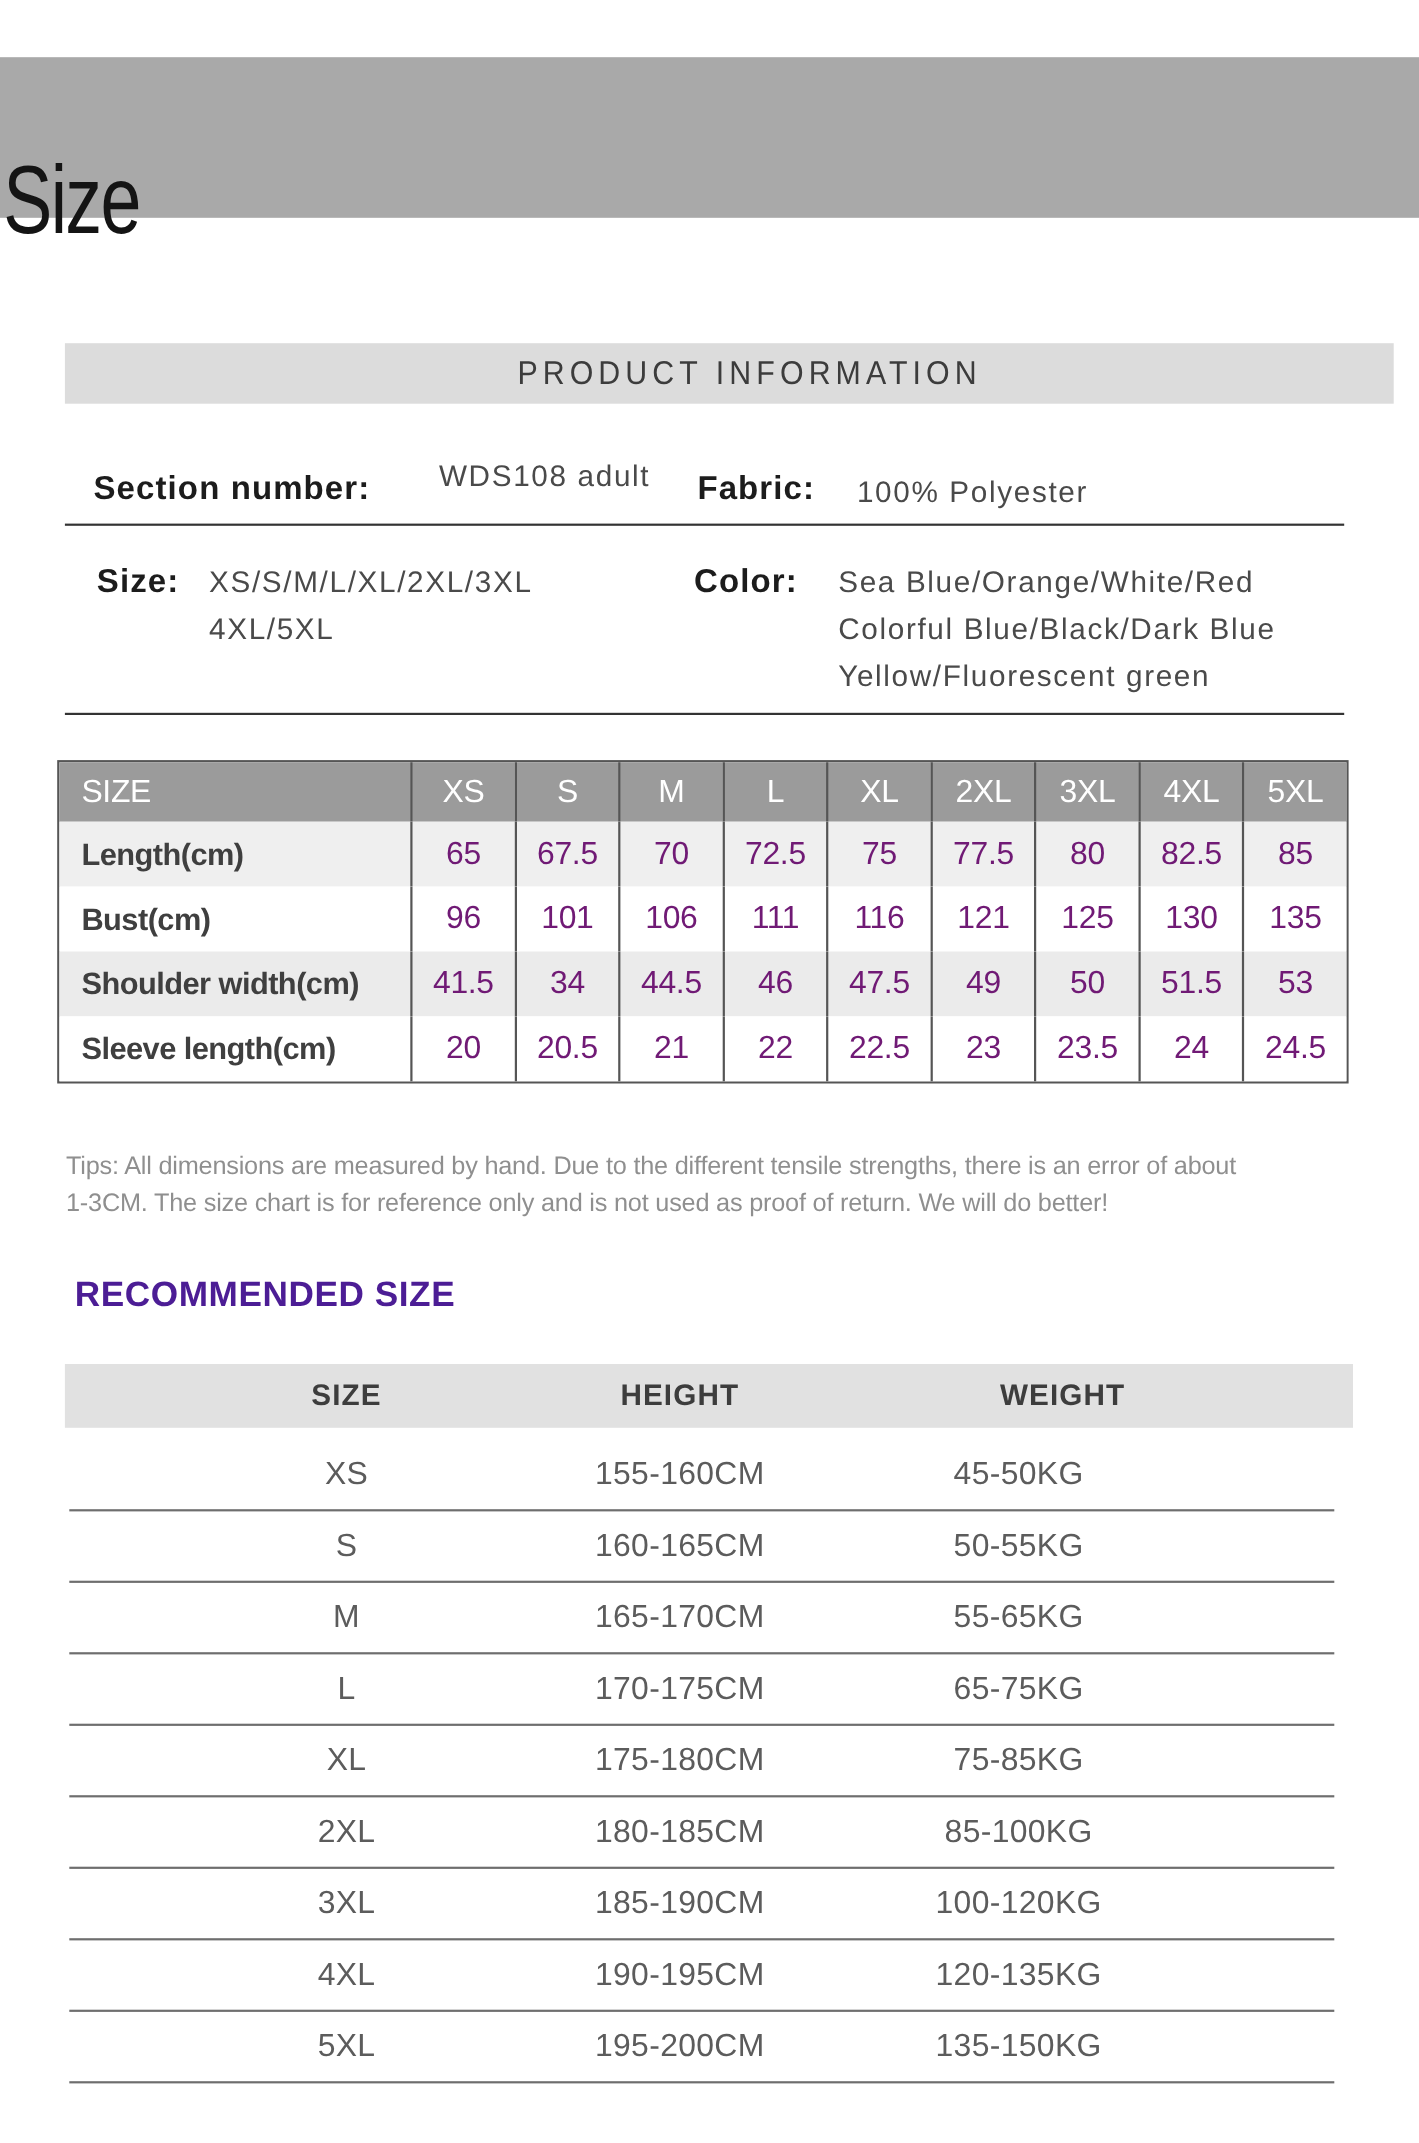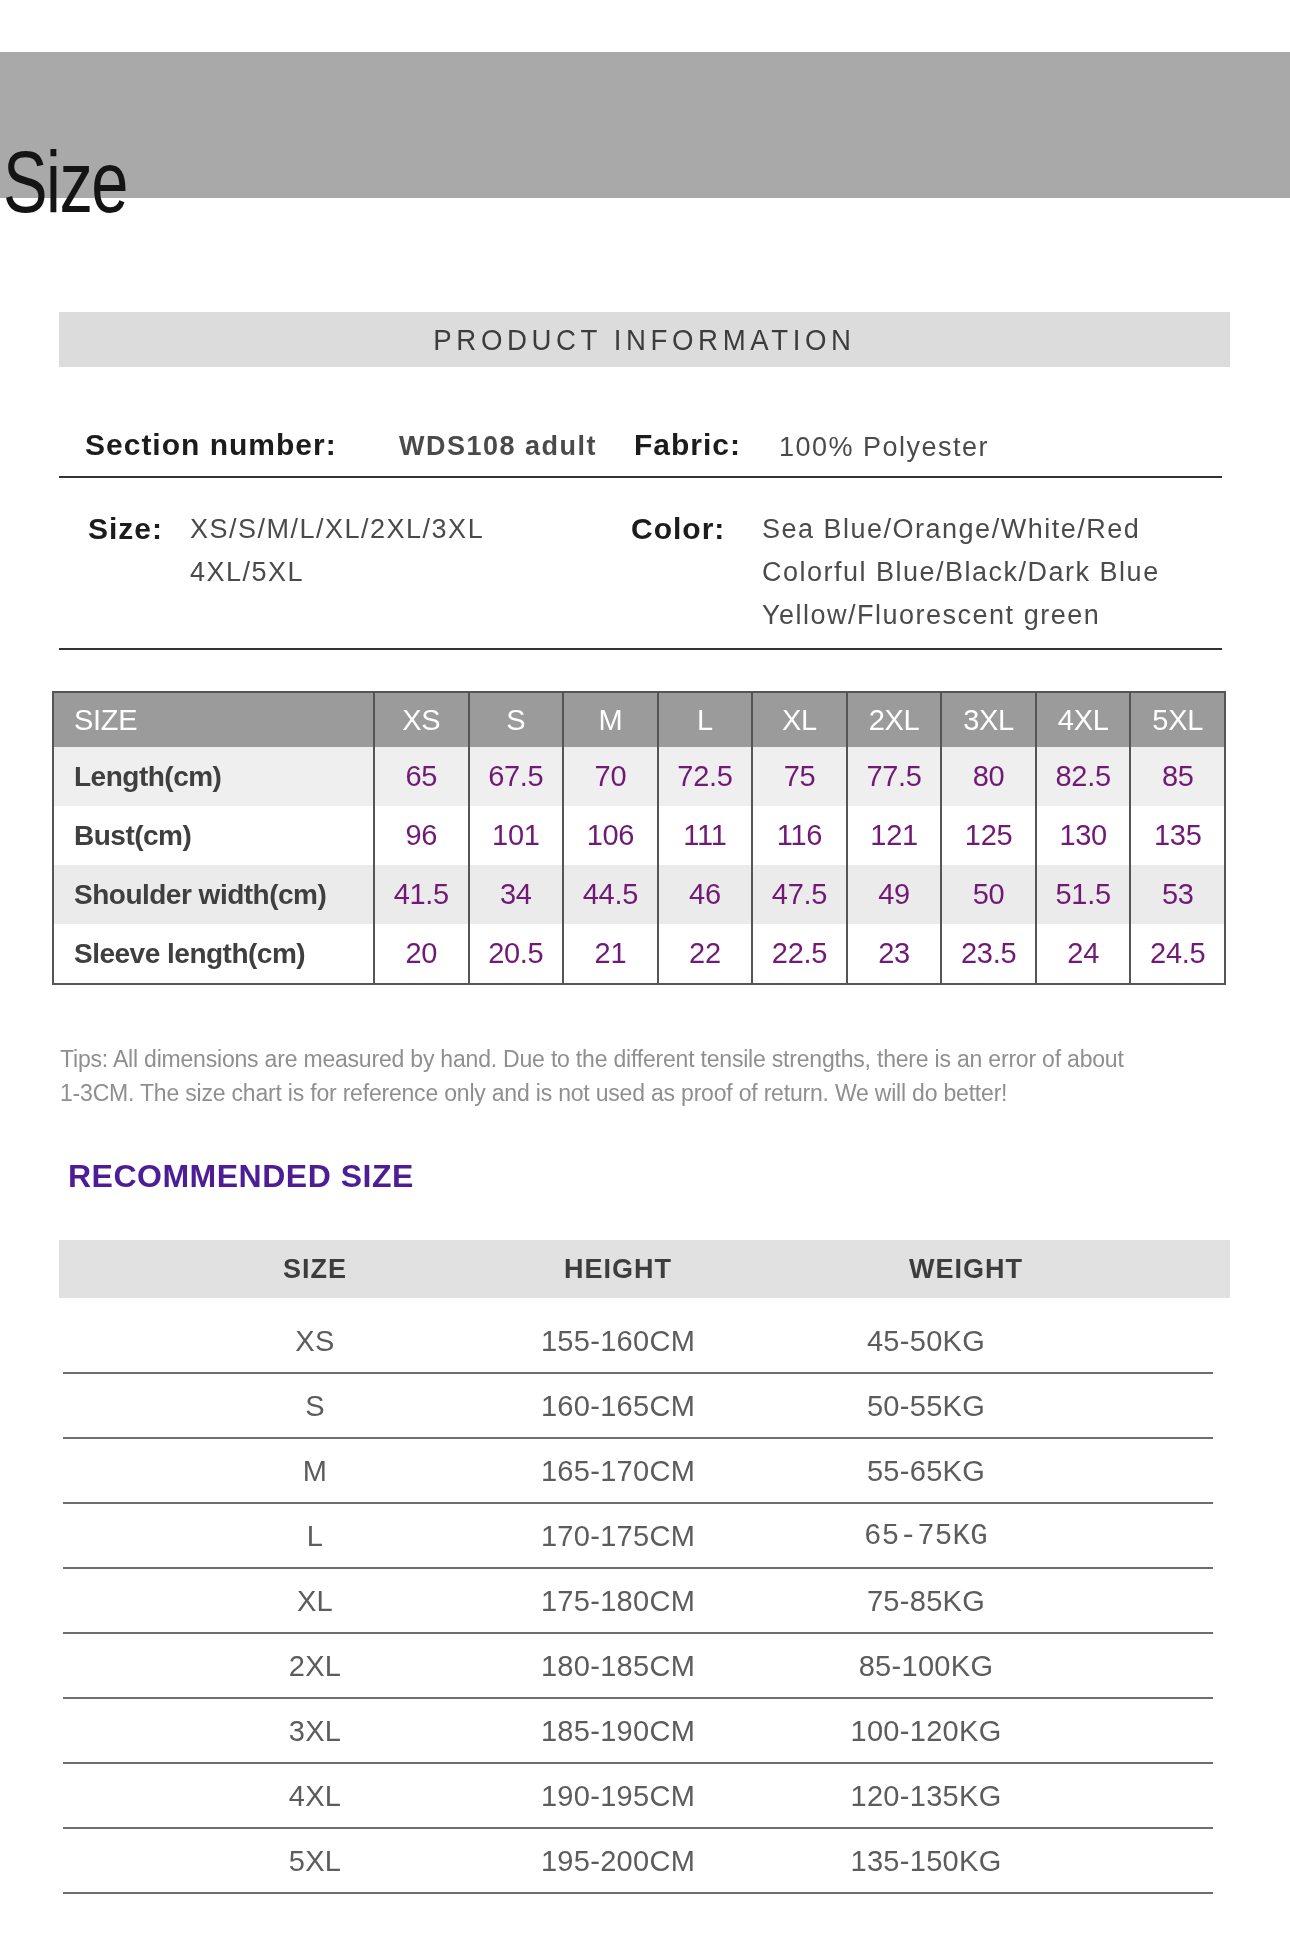--- a/index.html
+++ b/index.html
@@ -6,21 +6,21 @@
   #page{position:relative;width:1290px;height:1900px;background:#ffffff;overflow:hidden;
         font-family:"Liberation Sans","DejaVu Sans",sans-serif;}
 
   
   .top-band{position:absolute;left:0;top:52px;width:1290px;height:146px;background:#a9a9a9;}
   .size-title{position:absolute;left:3px;top:86px;font-size:88px;line-height:1;color:#141414;
               transform:scaleX(0.76);transform-origin:left top;letter-spacing:-2px;}
 
   
   .pi-bar{position:absolute;left:59px;top:312px;width:1171px;height:55px;background:#dcdcdc;
-          display:flex;align-items:center;justify-content:center;}
+          display:flex;align-items:center;justify-content:center;padding-left:37px;}
   .pi-bar span{font-size:30px;color:#3c3c3c;letter-spacing:5px;transform:scaleX(0.92);}
 
   .lbl{position:absolute;font-size:30px;font-weight:bold;color:#1c1c1c;letter-spacing:1px;white-space:nowrap;}
   .val{position:absolute;font-size:27px;color:#4a4a4a;letter-spacing:1.5px;white-space:nowrap;}
   .val.multi{line-height:43px;}
 
   .divider{position:absolute;left:59px;width:1163px;height:2px;background:#333333;}
 
   
   .size-table{position:absolute;left:52px;top:691px;width:1174px;
@@ -60,21 +60,21 @@
 
   <div class="top-band">
     <div class="size-title">Size</div>
   </div>
 
   <div class="pi-bar">
     <span>PRODUCT INFORMATION</span>
   </div>
 
   <div class="lbl" style="left:85px;top:428px;">Section number:</div>
-  <div class="val" style="left:399px;top:431px;font-weight:bold;">WDS108 adult</div>
+  <div class="val" style="left:399px;top:418px;">WDS108 adult</div>
   <div class="lbl" style="left:634px;top:428px;">Fabric:</div>
   <div class="val" style="left:779px;top:432px;">100% Polyester</div>
 
   <div class="divider" style="top:476px;"></div>
 
   <div class="lbl" style="left:88px;top:512px;">Size:</div>
   <div class="val multi" style="left:190px;top:508px;">
     <div>XS/S/M/L/XL/2XL/3XL</div>
     <div>4XL/5XL</div>
   </div>
@@ -166,21 +166,21 @@
         <span style="left: 863px;">50-55KG</span>
       </div>
       <div class="rec-row">
         <span style="left: 252px;">M</span>
         <span style="left: 555px;">165-170CM</span>
         <span style="left: 863px;">55-65KG</span>
       </div>
       <div class="rec-row">
         <span style="left: 252px;">L</span>
         <span style="left: 555px; text-align: right;">170-175CM</span>
-        <span style="left: 863px; font-family: Liberation Mono, monospace;">65-75KG</span>
+        <span style="left: 863px;">65-75KG</span>
       </div>
       <div class="rec-row">
         <span style="left: 252px;">XL</span>
         <span style="left: 555px;">175-180CM</span>
         <span style="left: 863px;">75-85KG</span>
       </div>
       <div class="rec-row">
         <span style="left: 252px;">2XL</span>
         <span style="left: 555px; text-align: center;">180-185CM</span>
         <span style="left: 863px;">85-100KG</span>

